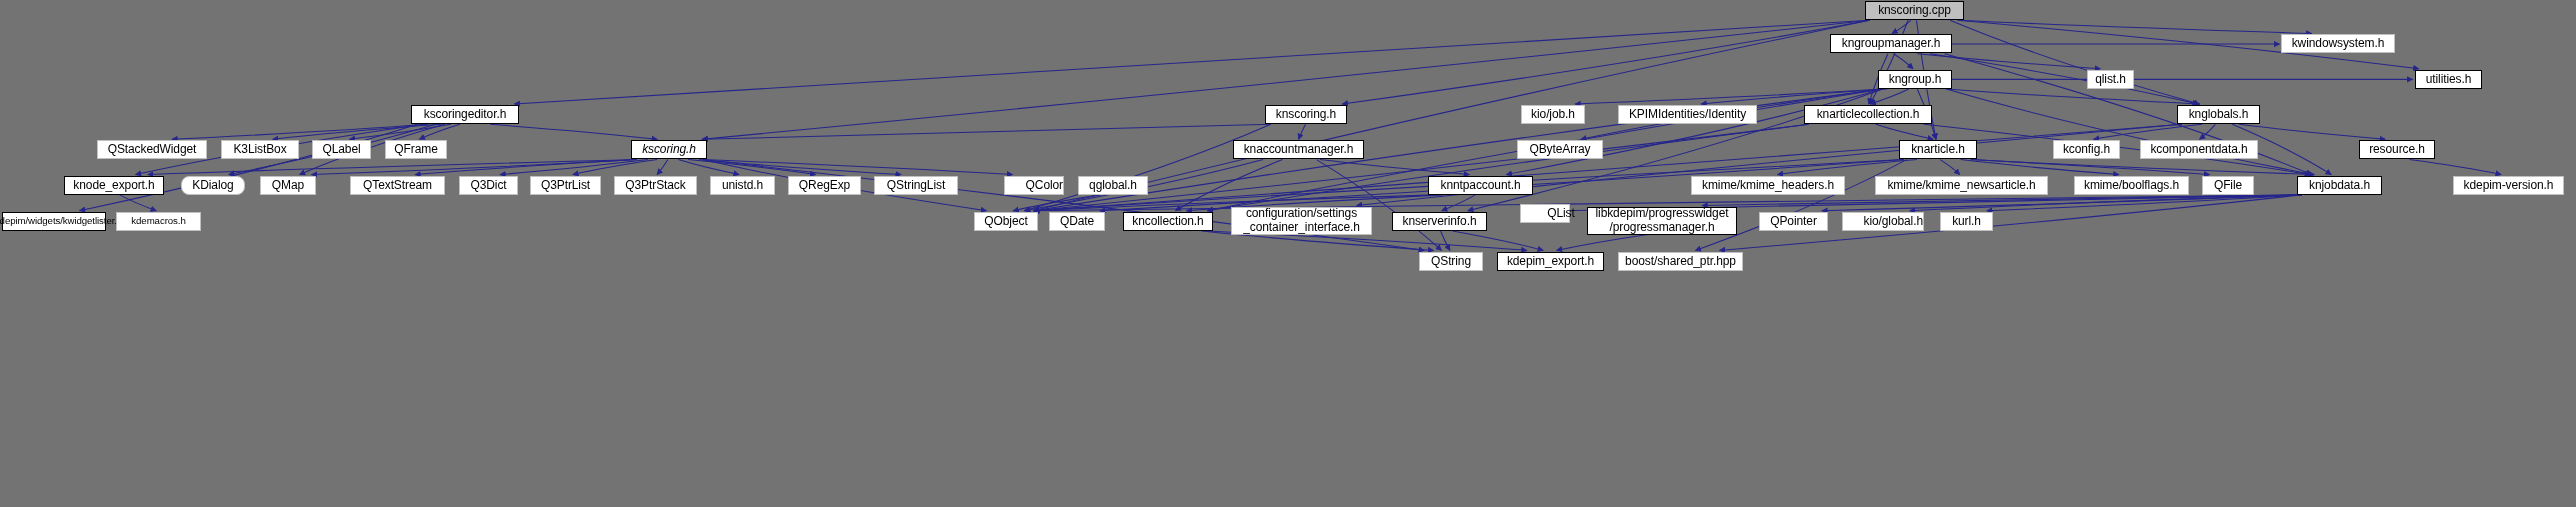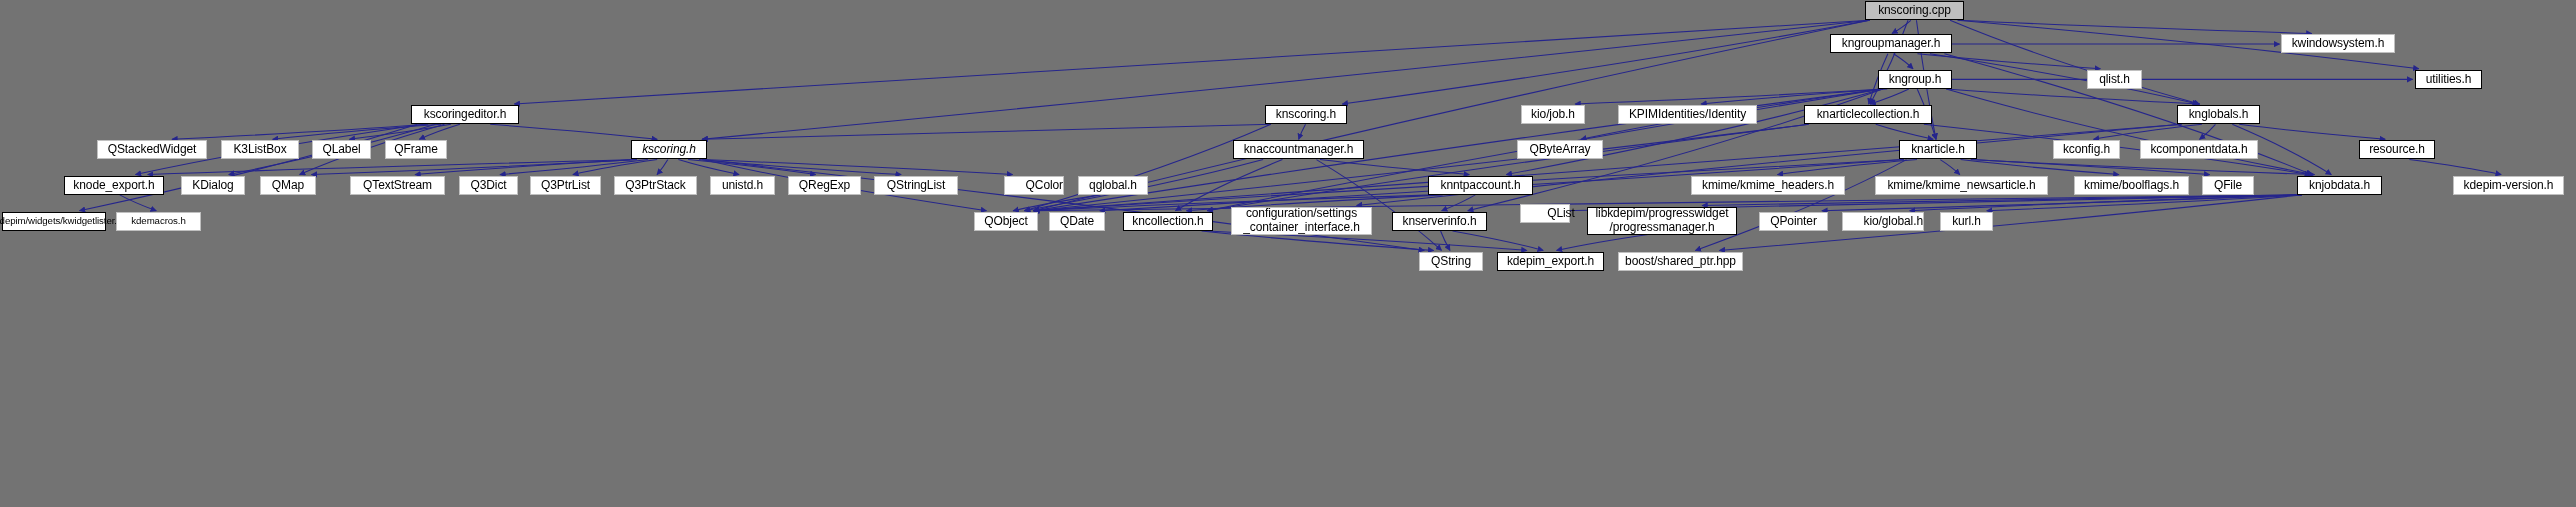--- a/index.html
+++ b/index.html
@@ -149,41 +149,41 @@
         <path d="M 1867.82 266 Q 1805.5819999999999 275 1764.09 284" marker-end="url(#arrow)"></path>
         <path d="M 2731.24 181 Q 2793.724 189.5 2835.38 198" marker-end="url(#arrow)"></path>
         <path d="M 1246.98 221 Q 1187.4479999999999 230 1147.76 239" marker-end="url(#arrow)"></path>
       </g>
   </svg>
   <div id="node-layer">
       <div class="node root" style="left: 1865px; top: 0.9px; width: 99px; height: 19.4px;"><span>knscoring.cpp</span></div>
       <div class="node solid" style="left: 1830px; top: 34px; width: 122px; height: 19.4px;"><span>kngroupmanager.h</span></div>
       <div class="node " style="left: 2281px; top: 34px; width: 114px; height: 19.4px;"><span>kwindowsystem.h</span></div>
       <div class="node solid" style="left: 1878px; top: 70px; width: 74px; height: 19.4px;"><span>kngroup.h</span></div>
-      <div class="node " style="left: 2087px; top: 70px; width: 55px; height: 19.4px;"><span>qlist.h</span></div>
+      <div class="node " style="left: 2087px; top: 70px; width: 47px; height: 19.4px;"><span>qlist.h</span></div>
       <div class="node solid" style="left: 2415px; top: 70px; width: 67px; height: 19.4px;"><span>utilities.h</span></div>
       <div class="node solid" style="left: 411px; top: 105px; width: 108px; height: 19.4px;"><span>kscoringeditor.h</span></div>
       <div class="node solid" style="left: 1265px; top: 105px; width: 82px; height: 19.4px;"><span>knscoring.h</span></div>
       <div class="node " style="left: 1521px; top: 105px; width: 64px; height: 19.4px;"><span>kio/job.h</span></div>
       <div class="node " style="left: 1618px; top: 105px; width: 139px; height: 19.4px;"><span>KPIMIdentities/Identity</span></div>
       <div class="node solid" style="left: 1804px; top: 105px; width: 128px; height: 19.4px;"><span>knarticlecollection.h</span></div>
       <div class="node solid" style="left: 2177px; top: 105px; width: 83px; height: 19.4px;"><span>knglobals.h</span></div>
       <div class="node " style="left: 97px; top: 140px; width: 110px; height: 19.4px;"><span>QStackedWidget</span></div>
       <div class="node " style="left: 221px; top: 140px; width: 78px; height: 19.4px;"><span>K3ListBox</span></div>
       <div class="node " style="left: 312px; top: 140px; width: 59px; height: 19.4px;"><span>QLabel</span></div>
       <div class="node " style="left: 385px; top: 140px; width: 62px; height: 19.4px;"><span>QFrame</span></div>
       <div class="node solid" style="left: 631px; top: 140px; width: 76px; height: 19.4px; font-style: italic;"><span>kscoring.h</span></div>
       <div class="node solid" style="left: 1233px; top: 140px; width: 131px; height: 19.4px;"><span>knaccountmanager.h</span></div>
       <div class="node " style="left: 1517px; top: 140px; width: 86px; height: 19.4px;"><span>QByteArray</span></div>
       <div class="node solid" style="left: 1899px; top: 140px; width: 78px; height: 19.4px;"><span>knarticle.h</span></div>
       <div class="node " style="left: 2053px; top: 140px; width: 67px; height: 19.4px;"><span>kconfig.h</span></div>
       <div class="node " style="left: 2140px; top: 140px; width: 118px; height: 19.4px;"><span>kcomponentdata.h</span></div>
       <div class="node solid" style="left: 2359px; top: 140px; width: 76px; height: 19.4px;"><span>resource.h</span></div>
       <div class="node solid" style="left: 64px; top: 176px; width: 100px; height: 19.4px;"><span>knode_export.h</span></div>
-      <div class="node " style="left: 181px; top: 176px; width: 64px; height: 19.4px;"><span>KDialog</span></div>
+      <div class="node " style="left: 181px; top: 176px; width: 64px; height: 19.4px; border-radius: 8px;"><span>KDialog</span></div>
       <div class="node " style="left: 260px; top: 176px; width: 56px; height: 19.4px;"><span>QMap</span></div>
       <div class="node " style="left: 350px; top: 176px; width: 95px; height: 19.4px;"><span>QTextStream</span></div>
       <div class="node " style="left: 459px; top: 176px; width: 59px; height: 19.4px;"><span>Q3Dict</span></div>
       <div class="node " style="left: 530px; top: 176px; width: 71px; height: 19.4px;"><span>Q3PtrList</span></div>
       <div class="node " style="left: 614px; top: 176px; width: 83px; height: 19.4px;"><span>Q3PtrStack</span></div>
       <div class="node " style="left: 710px; top: 176px; width: 65px; height: 19.4px;"><span>unistd.h</span></div>
       <div class="node " style="left: 788px; top: 176px; width: 73px; height: 19.4px;"><span>QRegExp</span></div>
       <div class="node " style="left: 874px; top: 176px; width: 84px; height: 19.4px;"><span>QStringList</span></div>
       <div class="node " style="left: 1004px; top: 176px; width: 60px; height: 19px; justify-content: flex-end;"><span>QColor</span></div>
       <div class="node " style="left: 1078px; top: 176px; width: 70px; height: 19.4px;"><span>qglobal.h</span></div>

